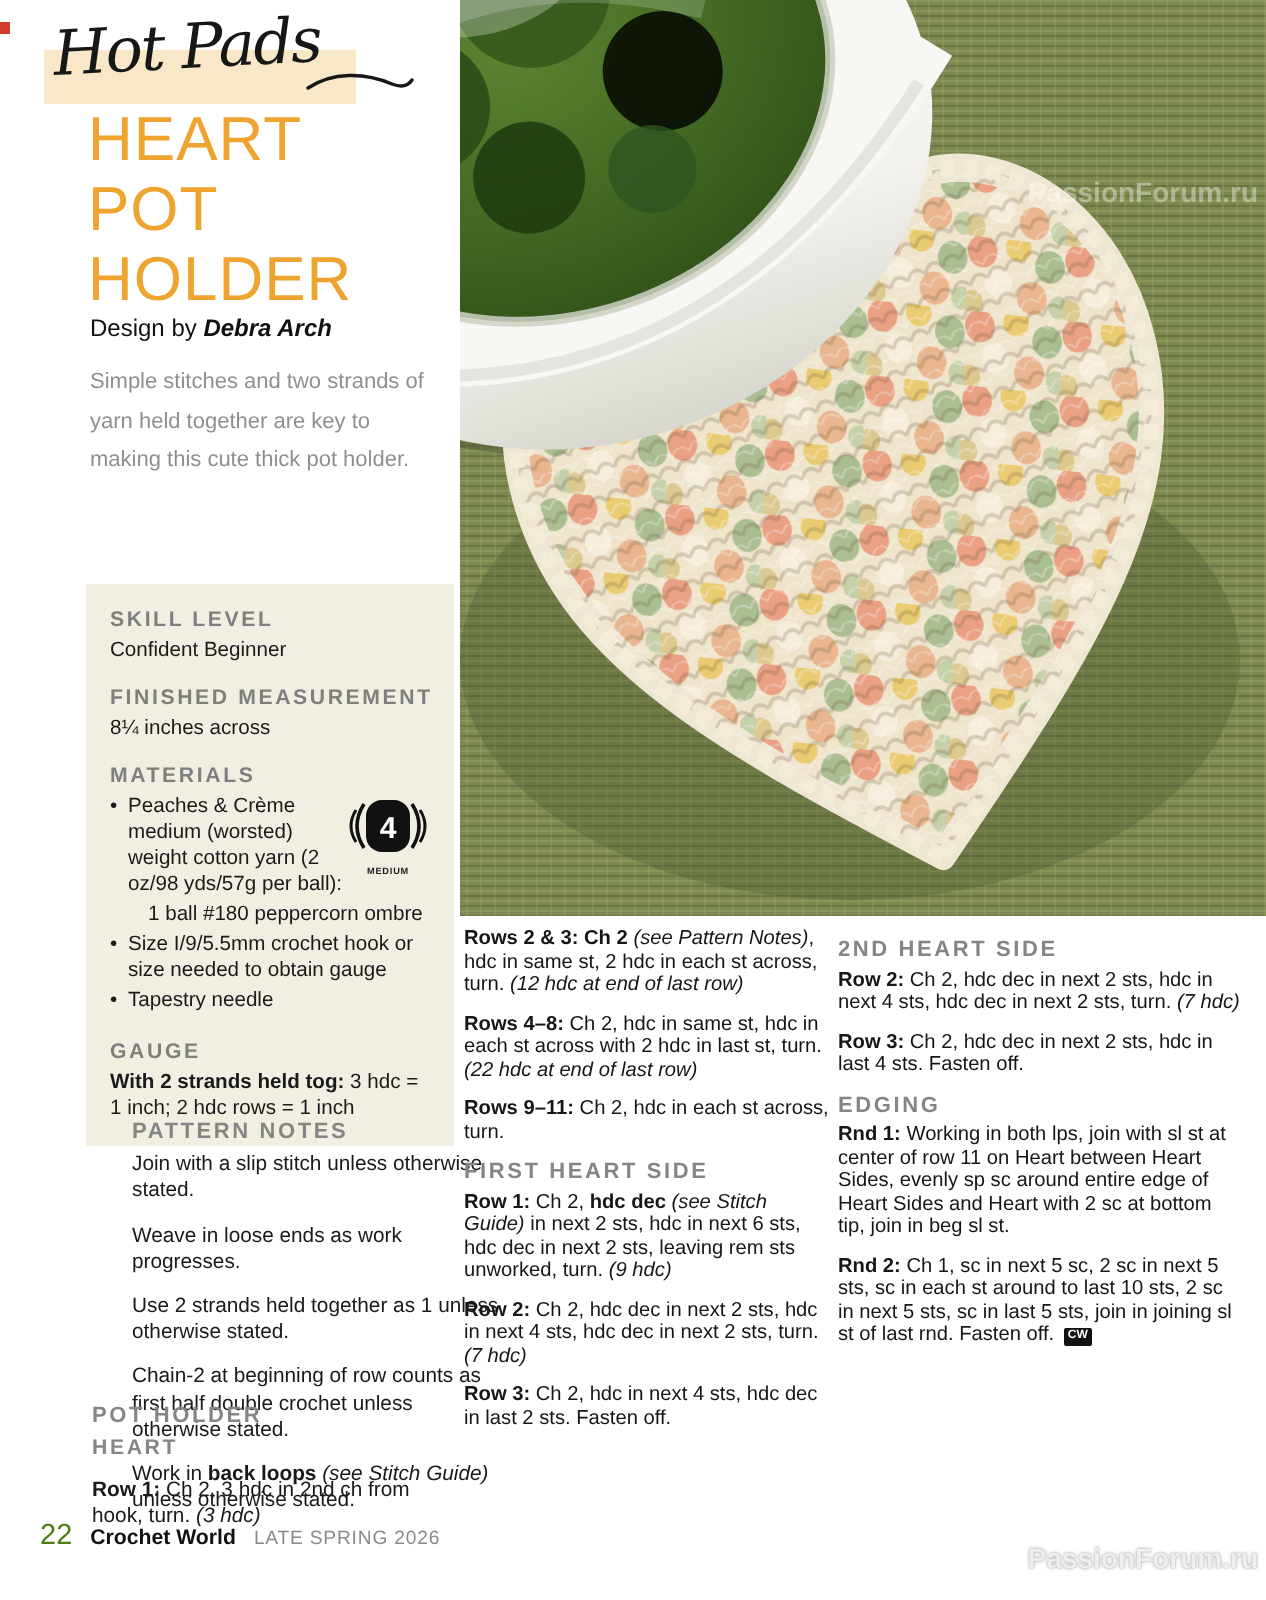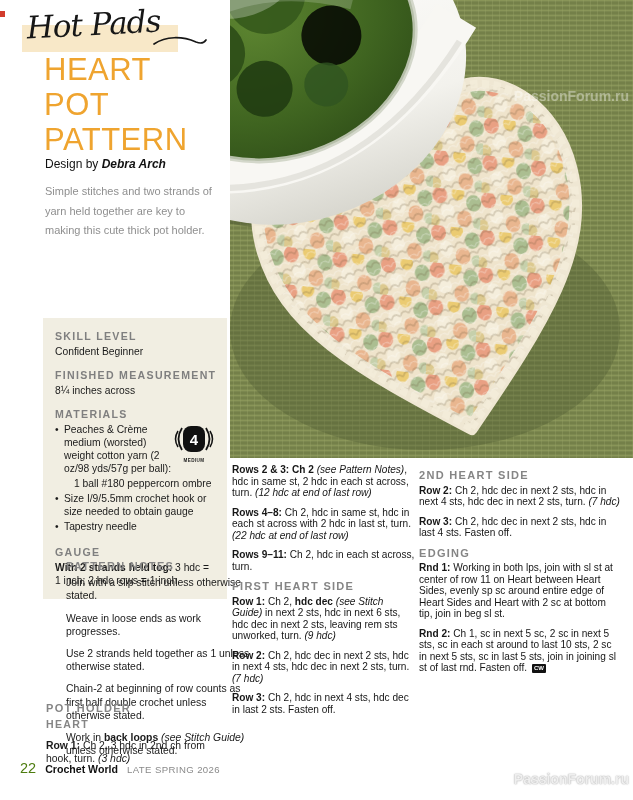--- a/index.html
+++ b/index.html
@@ -18,21 +18,21 @@
 
   #article-title{position:absolute;left:44px;top:52px;width:180px;
       font-size:31px;line-height:35px;color:#EFA42F;letter-spacing:0.5px;font-weight:400;}
   #byline{position:absolute;left:45px;top:157px;font-size:12px;color:#111;}
   #byline .designer{font-weight:700;font-style:italic;}
   #intro{position:absolute;left:45px;top:182px;width:178px;
       font-size:11px;line-height:19.6px;color:#8f8f8f;}
 
   
   #specs-box{position:absolute;left:43px;top:292px;width:184px;background:#F1EEE2;
-      box-sizing:border-box;padding:12px 10px 12px 12px;font-size:10.3px;line-height:13px;margin-top:26px;}
+      box-sizing:border-box;padding:12px 10px 12px 12px;font-size:10.3px;line-height:13px;}
   .box-h{font-weight:700;font-size:10.6px;letter-spacing:1.3px;color:#7f7f7f;margin:0 0 2px 0;}
   .box-gap{height:11px;}
   .mat-item{position:relative;padding-left:9px;margin-bottom:2px;}
   .mat-item:before{content:"\2022";position:absolute;left:0;top:0;}
   .mat-sub{padding-left:19px;margin-bottom:2px;}
   #yarn-float{float:right;width:46px;height:32px;margin:2px 0 2px 4px;text-align:center;}
   #yarn-label{font-size:4.6px;font-weight:700;letter-spacing:0.4px;margin-top:-2px;}
 
   
   .sec-h{font-weight:700;font-size:11px;letter-spacing:1.3px;color:#858585;margin:10px 0 3px 0;}
@@ -143,21 +143,21 @@
 
   <div id="banner-band"></div>
   <div id="banner-script">Hot Pads</div>
   <svg id="banner-flourish" width="56" height="16">
     <path d="M2 10 C14 2 30 2 44 8 C49 10 52 9 54 6" stroke="#171717" stroke-width="1.7" fill="none" stroke-linecap="round"></path>
   </svg>
 
   <div id="article-title">
     <div>HEART</div>
     <div>POT</div>
-    <div>PATTERN</div>
+    <div>HOLDER</div>
   </div>
 
   <div id="byline"><span>Design by </span><span class="designer">Debra Arch</span></div>
 
   <div id="intro">Simple stitches and two strands of yarn held together are key to making this cute thick pot holder.</div>
 
   <div id="specs-box">
     <div class="box-h">SKILL LEVEL</div>
     <div>Confident Beginner</div>
     <div class="box-gap"></div>

